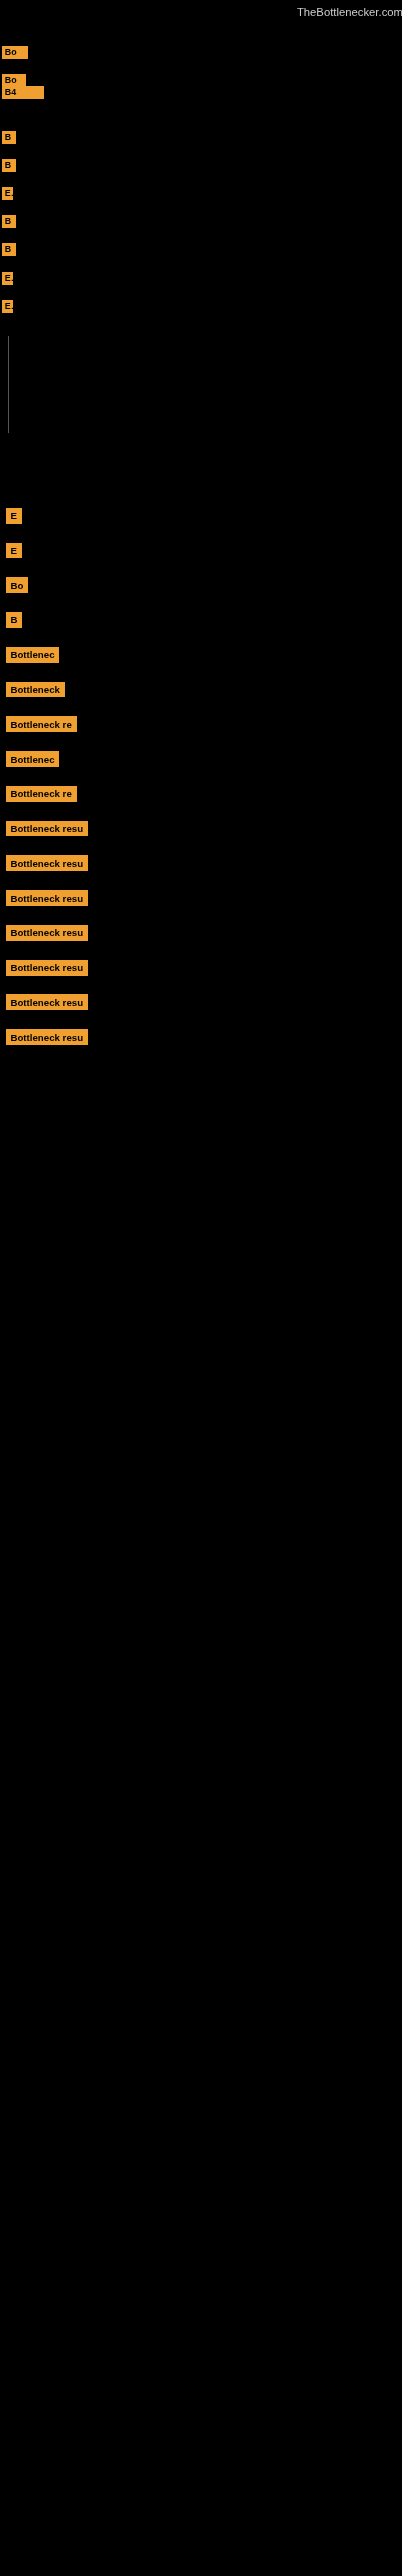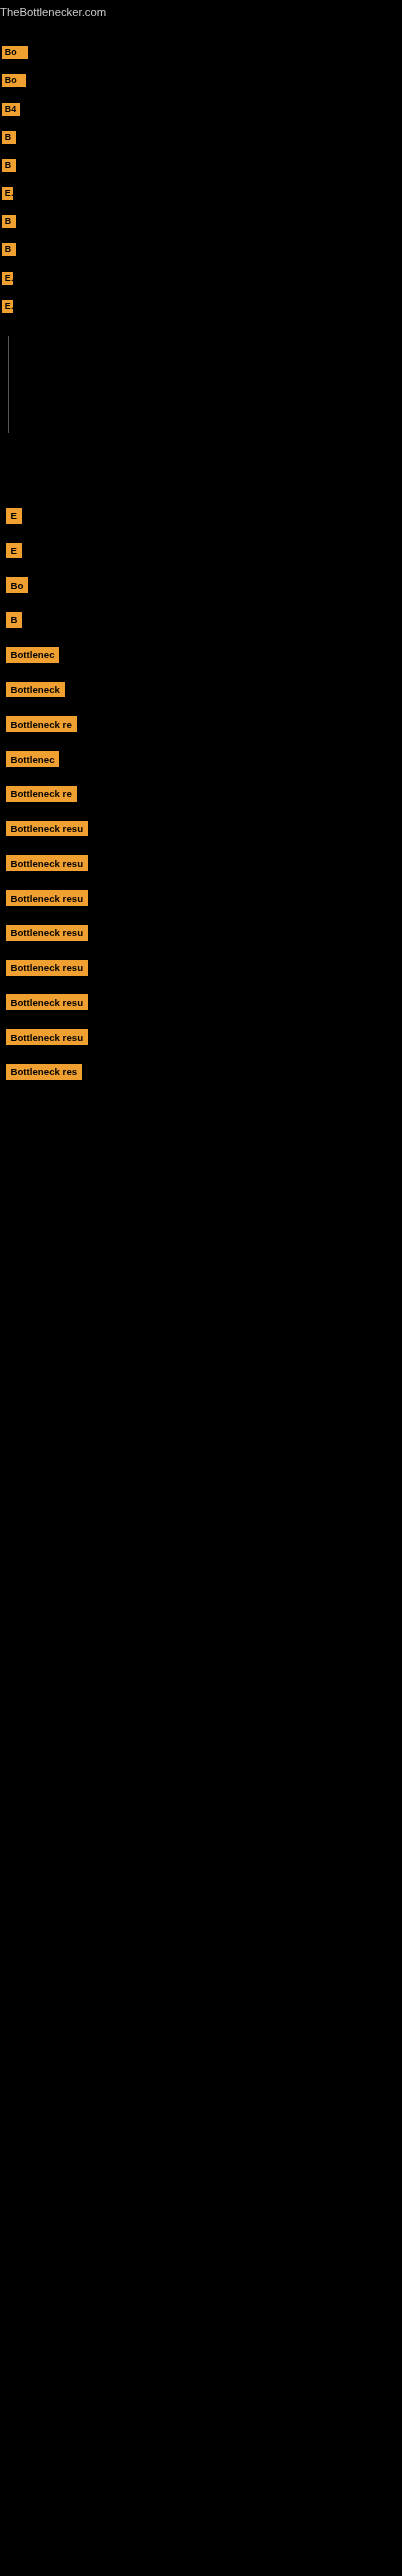--- a/index.html
+++ b/index.html
@@ -5,21 +5,21 @@
     * { margin: 0; padding: 0; box-sizing: border-box; }
     body {
       background: #000;
       color: #fff;
       font-family: Arial, sans-serif;
       width: 403px;
       min-height: 2576px;
       position: relative;
     }
     .site-title {
-      text-align: left;
+      text-align: right;
       color: #ccc;
       font-size: 11.3px;
       padding: 6.4px 0 3.2px 0;
     }
     .chart-area {
       position: relative;
       width: 403px;
       height: 467px;
       background: #000;
     }
@@ -59,21 +59,21 @@
 </head>
 <body>
 
 <div>
   <div class="site-title">TheBottlenecker.com</div>
 
   <div class="chart-area">
 
     <div class="bar-label" style="top:24px; width:26px;">Bo</div>
     <div class="bar-label" style="top:52px; width:24px;">Bo</div>
-    <div class="bar-label" style="top:81px; width:18px;">B4</div>
+    <div class="bar-label" style="top:64px; width:42px;">B4</div>
     <div class="bar-label" style="top:109px; width:14.5px;">B</div>
     <div class="bar-label" style="top:137px; width:14.5px;">B</div>
     <div class="bar-label" style="top:165px; width:11.3px;">E</div>
     <div class="bar-label" style="top:193px; width:14.5px;">B</div>
     <div class="bar-label" style="top:221px; width:14.5px;">B</div>
     <div class="bar-label" style="top:250px; width:11.3px;">E</div>
     <div class="bar-label" style="top:278px; width:11.3px;">E</div>
 
     <div style="position:absolute; left:8px; top:314px; width:0.8px; height:97px; background:#555;"></div>
   </div>
@@ -120,18 +120,15 @@
     </div>
     <div class="result-row">
       <span class="result-item">Bottleneck resu</span>
     </div>
     <div class="result-row">
       <span class="result-item">Bottleneck resu</span>
     </div>
     <div class="result-row">
       <span class="result-item">Bottleneck resu</span>
     </div>
-    <div class="result-row">
-      <span class="result-item">Bottleneck res</span>
-    </div>
   </div>
 </div>
 
 
 </body></html>

